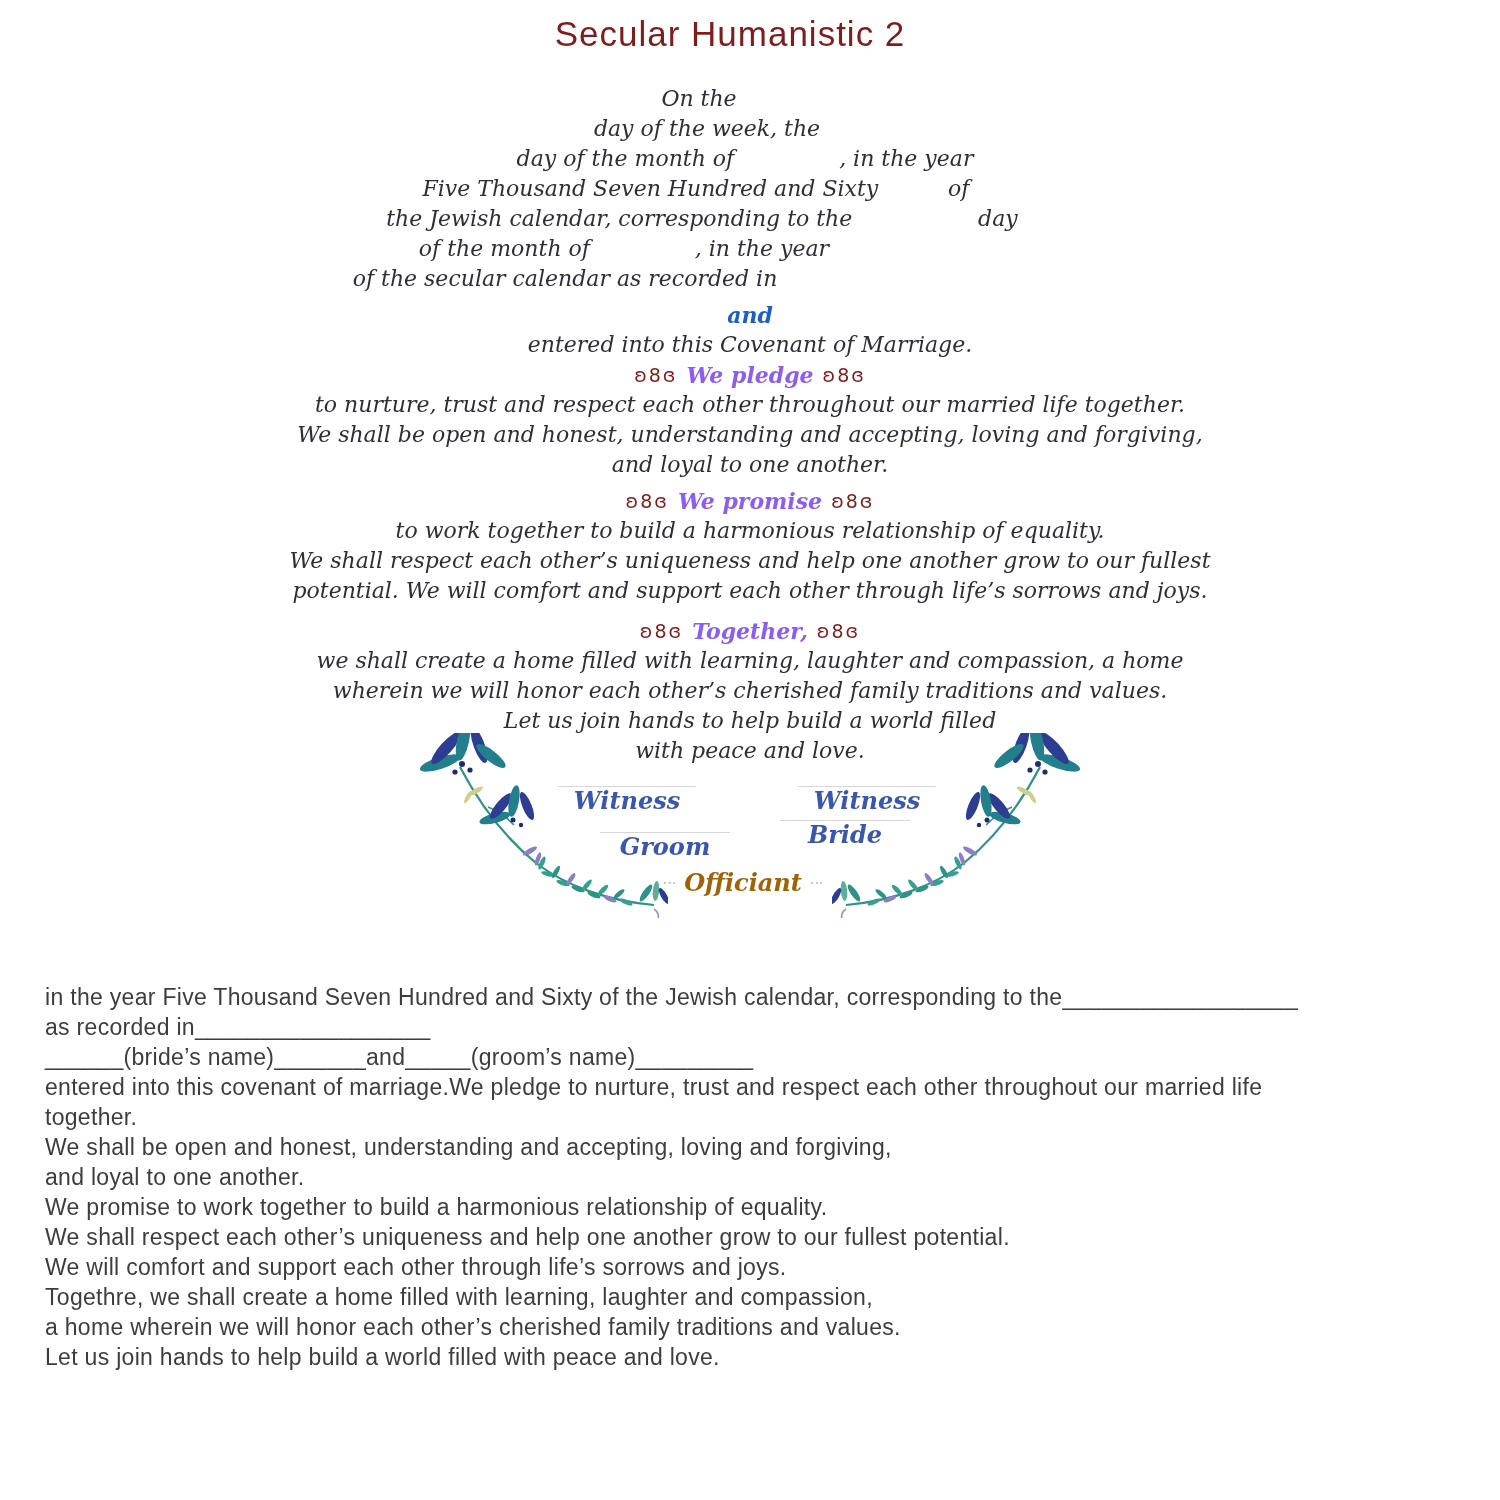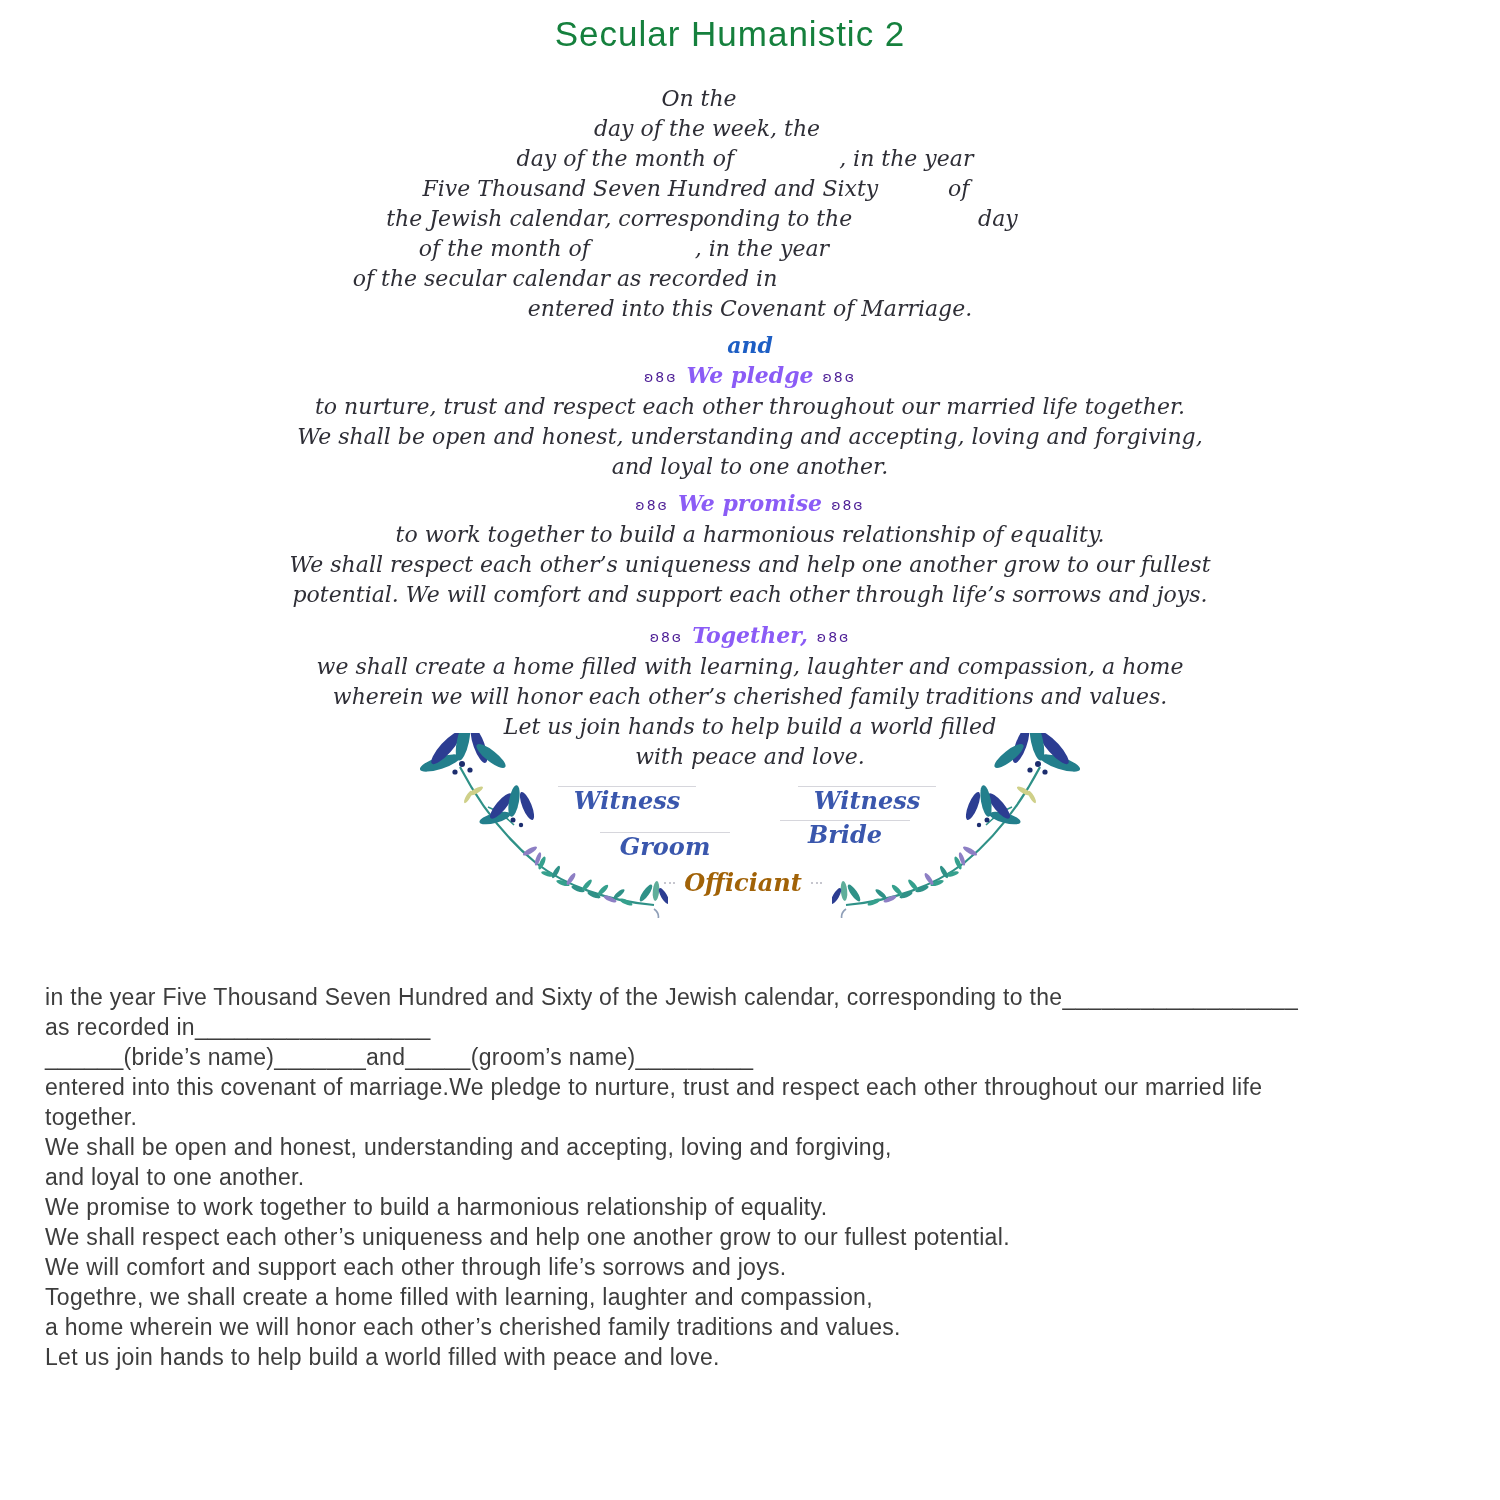--- a/index.html
+++ b/index.html
@@ -1,40 +1,40 @@
 <!DOCTYPE html>
 <html><head>
 <meta charset="utf-8">
 <style>
   html,body{margin:0;padding:0;background:#ffffff;}
   .page{position:relative;width:1500px;height:1500px;background:#ffffff;overflow:hidden;}
 
   .title{position:absolute;top:14px;left:0;width:1460px;text-align:center;
     font-family:"Liberation Sans",sans-serif;font-weight:400;font-size:35px;
-    color:#15803d;letter-spacing:1px;margin:0;}
+    color:#7f1d1d;letter-spacing:1px;margin:0;}
 
   
   .art{position:absolute;top:84px;left:0;width:1500px;text-align:center;}
   .script-line{font-family:"DejaVu Serif",serif;font-style:italic;
     font-size:22px;line-height:30px;color:#2e2e36;white-space:pre;}
   .date-block .date-line:nth-child(1){transform:translateX(-51px);}
   .date-block .date-line:nth-child(2){transform:translateX(-43px);}
   .date-block .date-line:nth-child(3){transform:translateX(-5px);}
   .date-block .date-line:nth-child(4){transform:translateX(-54px);}
   .date-block .date-line:nth-child(5){transform:translateX(-48px);}
   .date-block .date-line:nth-child(6){transform:translateX(-126px);}
   .date-block .date-line:nth-child(7){transform:translateX(-185px);}
   .and-line{color:#1d5ec4;font-weight:bold;margin-top:6px;}
   .script-heading{font-family:"DejaVu Serif",serif;font-style:italic;font-weight:bold;
     font-size:22px;line-height:30px;color:#2d62b8;}
   .script-heading .heading-text{color:#8b5cf6;}
   .sec-promise{margin-top:6px;}
   .sec-together{margin-top:10px;}
   .flourish{font-family:"DejaVu Sans",sans-serif;font-style:normal;font-weight:normal;
-    color:#4c1d95;font-size:14px;letter-spacing:2px;margin:0 9px;vertical-align:1px;}
+    color:#7f1d1d;font-size:19px;letter-spacing:2px;margin:0 9px;vertical-align:1px;}
 
   
   .floral{position:absolute;width:250px;height:185px;}
   .floral-left{left:418px;top:733px;}
   .floral-right{left:832px;top:733px;transform:scaleX(-1);}
 
   
   .signatures{position:absolute;left:0;top:760px;width:1500px;height:165px;}
   .sig{position:absolute;text-align:center;}
   .sig-line{height:1px;background:#d6d6dc;margin-bottom:3px;}
@@ -64,22 +64,22 @@
     <div class="date-block">
       <div class="script-line date-line">On the</div>
       <div class="script-line date-line">day of the week, the</div>
       <div class="script-line date-line">day of the month of&nbsp;&nbsp;&nbsp;&nbsp;&nbsp;&nbsp;&nbsp;&nbsp;&nbsp;&nbsp;&nbsp;&nbsp;&nbsp;&nbsp;&nbsp;, in the year</div>
       <div class="script-line date-line">Five Thousand Seven Hundred and Sixty&nbsp;&nbsp;&nbsp;&nbsp;&nbsp;&nbsp;&nbsp;&nbsp;&nbsp;&nbsp;of</div>
       <div class="script-line date-line">the Jewish calendar, corresponding to the&nbsp;&nbsp;&nbsp;&nbsp;&nbsp;&nbsp;&nbsp;&nbsp;&nbsp;&nbsp;&nbsp;&nbsp;&nbsp;&nbsp;&nbsp;&nbsp;&nbsp;&nbsp;day</div>
       <div class="script-line date-line">of the month of&nbsp;&nbsp;&nbsp;&nbsp;&nbsp;&nbsp;&nbsp;&nbsp;&nbsp;&nbsp;&nbsp;&nbsp;&nbsp;&nbsp;&nbsp;, in the year</div>
       <div class="script-line date-line">of the secular calendar as recorded in</div>
     </div>
 
+    <div class="script-line and-line">and</div>
     <div class="script-line">entered into this Covenant of Marriage.</div>
-    <div class="script-line and-line">and</div>
 
     <div class="script-heading sec-pledge">
       <span class="flourish">ʚ8ɞ</span><span class="heading-text">We pledge</span><span class="flourish">ʚ8ɞ</span>
     </div>
     <div class="script-line">to nurture, trust and respect each other throughout our married life together.</div>
     <div class="script-line">We shall be open and honest, understanding and accepting, loving and forgiving,</div>
     <div class="script-line">and loyal to one another.</div>
 
     <div class="script-heading sec-promise">
       <span class="flourish">ʚ8ɞ</span><span class="heading-text">We promise</span><span class="flourish">ʚ8ɞ</span>

